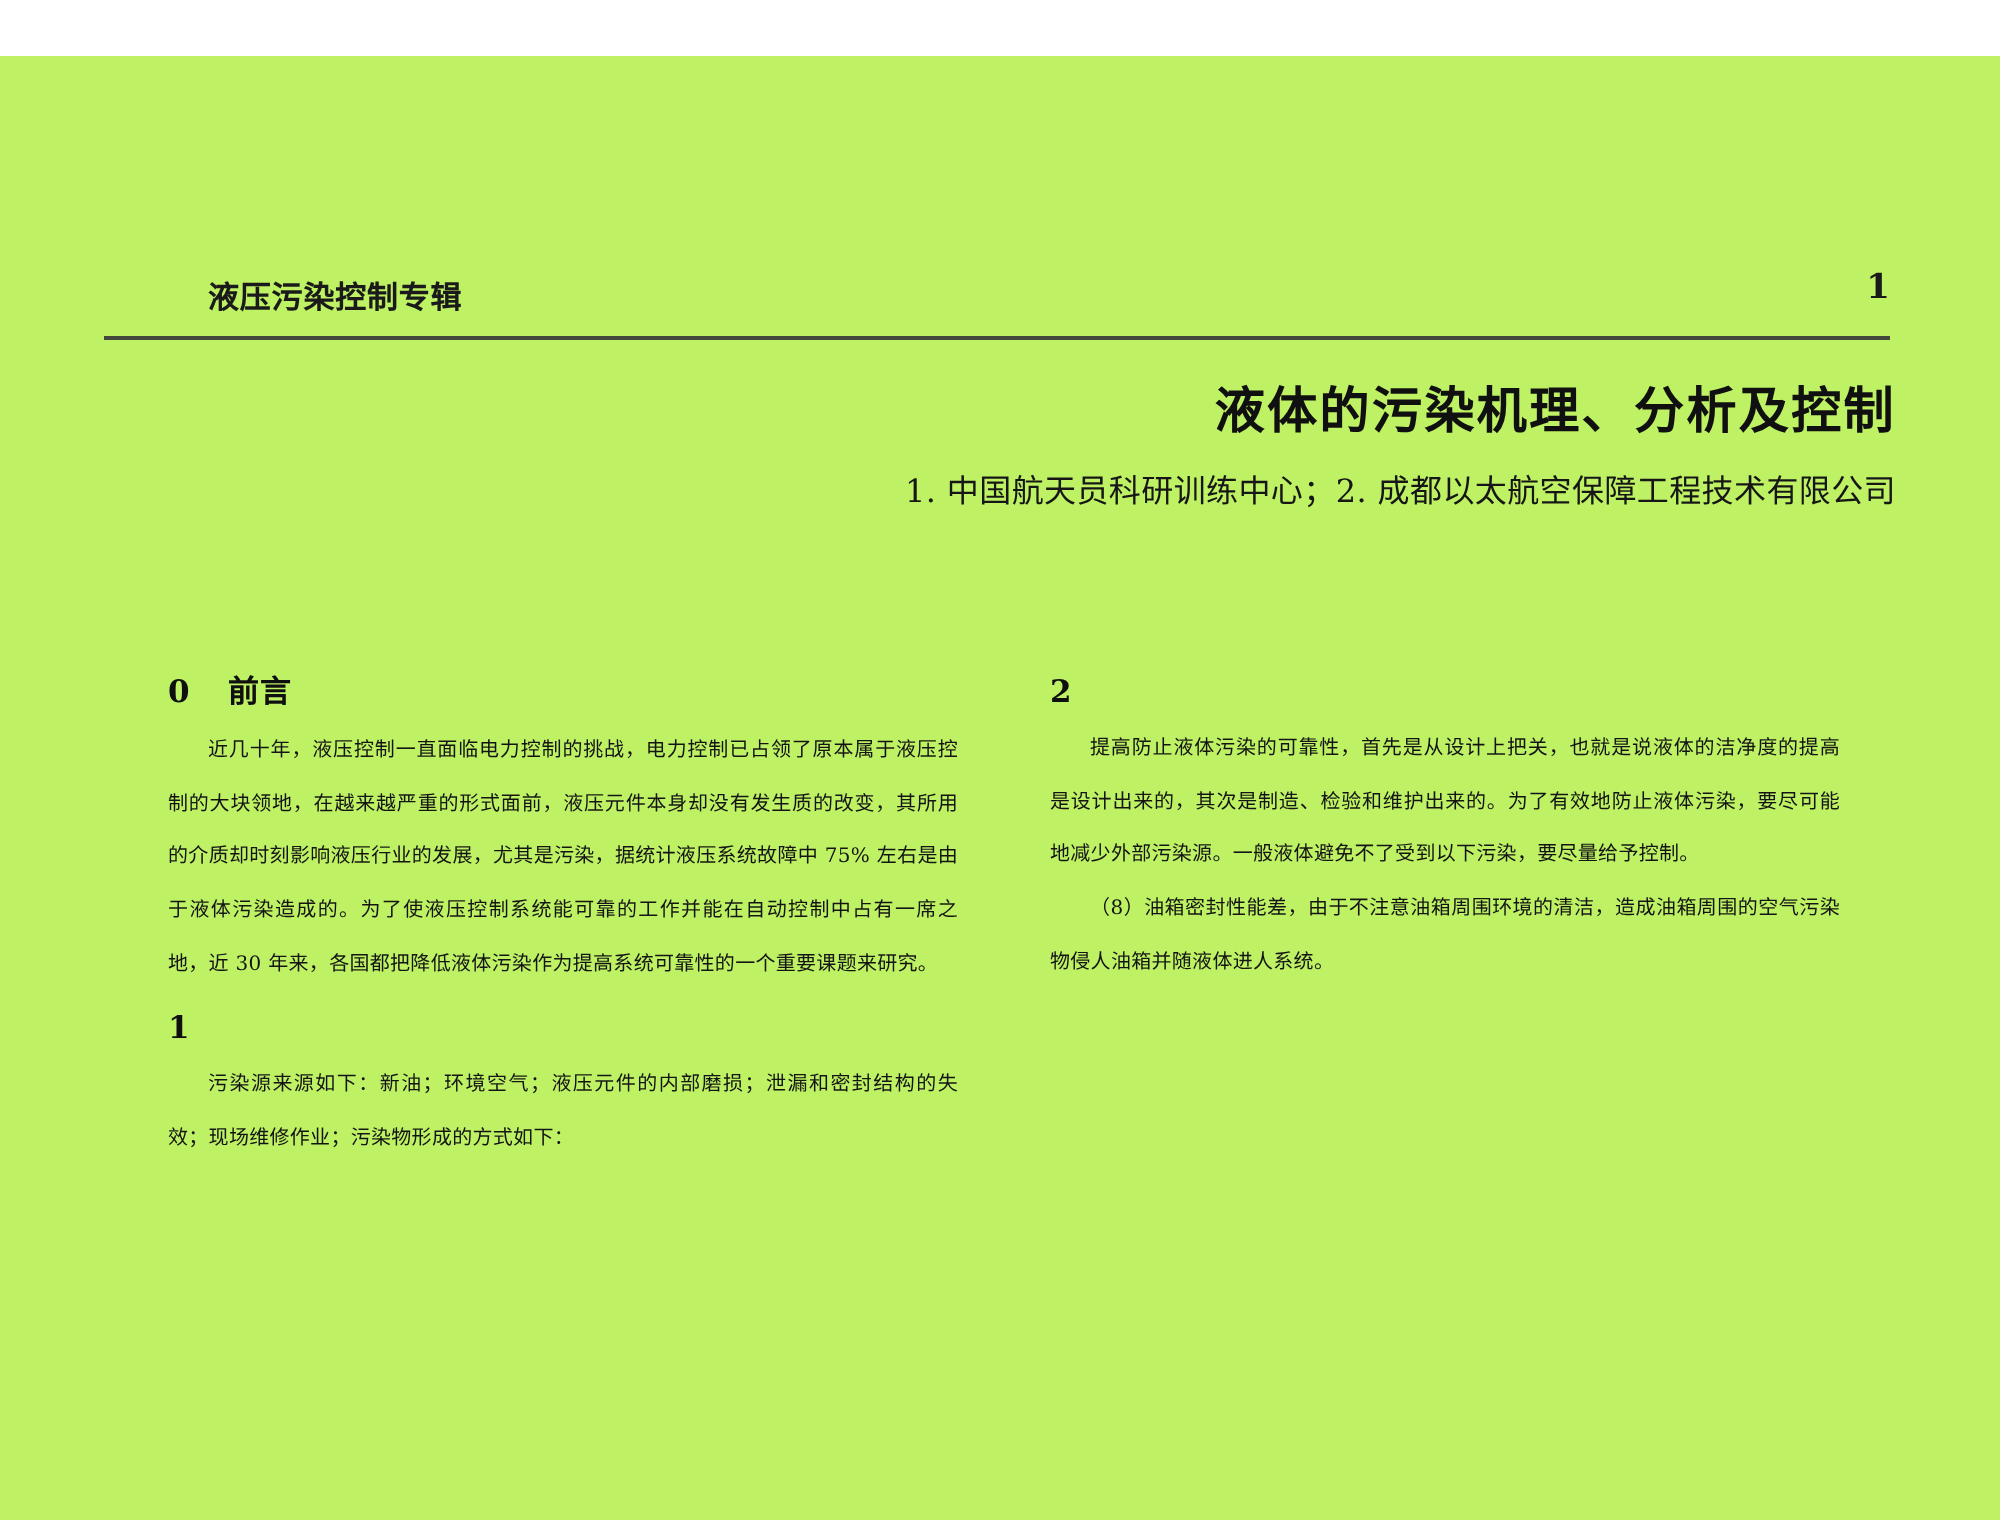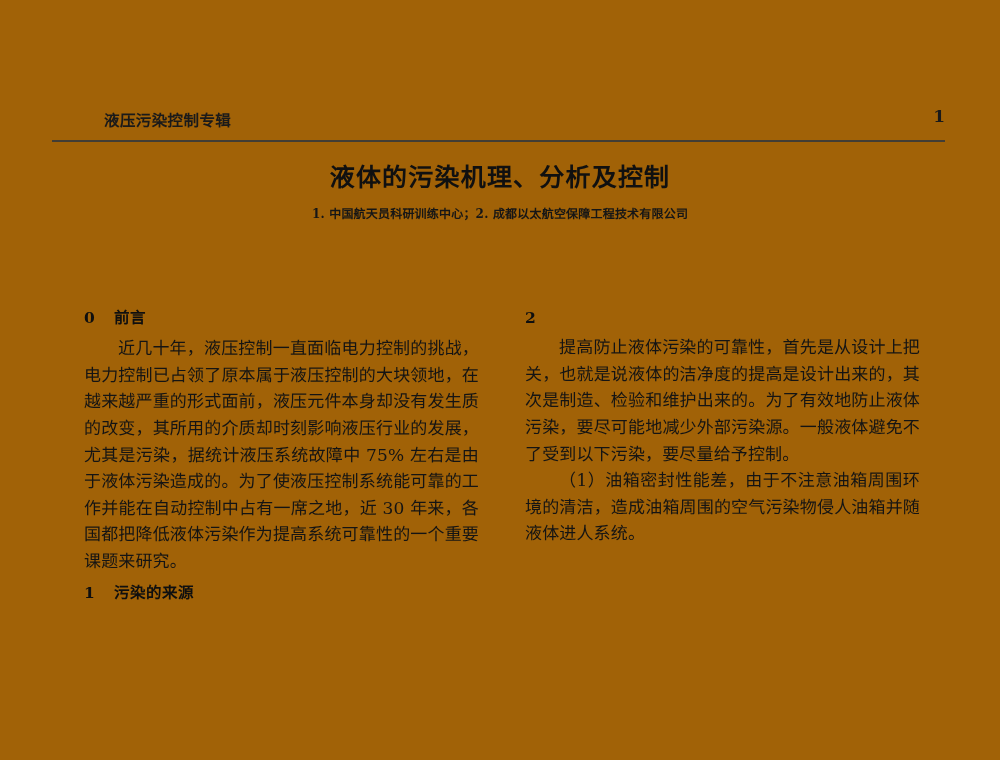--- a/index.html
+++ b/index.html
@@ -14,21 +14,22 @@
     position: relative;
     overflow: hidden;
     font-family: "DejaVu Serif", "Liberation Serif", serif;
     color: #151515;
     -webkit-font-smoothing: none;
   }
 
   .page {
     position: absolute;
     inset: 0;
-    background: #a16207;
+    background: #bef264;
+    margin-top: 28px;
   }
 
   
   .running-head {
     position: absolute;
     left: 52px;
     top: 108px;
     width: 893px;
     height: 34px;
   }
@@ -61,21 +62,21 @@
     border-top: 2px solid #3a3a3a;
     opacity: 0.92;
   }
 
   
   .title-block {
     position: absolute;
     left: 52px;
     top: 162px;
     width: 896px;
-    text-align: center;
+    text-align: right;
   }
   .doc-title {
     font-family: "DejaVu Sans", "Liberation Sans", sans-serif;
     font-size: 25px;
     font-weight: 700;
     letter-spacing: 1.2px;
     color: #101010;
     line-height: 1.25;
   }
   .authors {
@@ -88,24 +89,23 @@
   }
   .authors sup {
     font-size: 10px;
     font-weight: 700;
     vertical-align: super;
     line-height: 0;
   }
   .affiliation {
     margin-top: 11px;
     font-family: "DejaVu Serif", "Liberation Serif", serif;
-    font-size: 12px;
+    font-size: 16px;
     letter-spacing: 0.2px;
     color: #161616;
-    font-weight: bold;
   }
 
   
   .columns {
     position: absolute;
     left: 84px;
     top: 306px;
     width: 836px;
     height: 450px;
     display: flex;
@@ -139,21 +139,21 @@
     flex: 1 1 auto;
   }
   .sec-head.spaced-above {
     margin-top: 6px;
   }
 
   p.body-par {
     margin: 0;
     text-indent: 2em;
     font-family: "DejaVu Serif", "Liberation Serif", serif;
-    font-size: 17px;
+    font-size: 10px;
     line-height: 26.6px;
     letter-spacing: 0.15px;
     text-align: justify;
     text-justify: inter-ideograph;
     color: #141414;
     word-break: break-all;
   }
 </style>
 </head>
 <body>
@@ -173,25 +173,25 @@
 
   <div class="columns">
     <div class="column">
         <div class="sec-head">
           <span class="sec-num">0</span>
           <span class="sec-text">前言</span>
         </div>
         <p class="body-par">近几十年，液压控制一直面临电力控制的挑战，电力控制已占领了原本属于液压控制的大块领地，在越来越严重的形式面前，液压元件本身却没有发生质的改变，其所用的介质却时刻影响液压行业的发展，尤其是污染，据统计液压系统故障中 75% 左右是由于液体污染造成的。为了使液压控制系统能可靠的工作并能在自动控制中占有一席之地，近 30 年来，各国都把降低液体污染作为提高系统可靠性的一个重要课题来研究。</p>
         <div class="sec-head spaced-above">
           <span class="sec-num">1</span>
-          <span class="sec-text">污染的来源</span>
         </div>
+        <p class="body-par">污染源来源如下：新油；环境空气；液压元件的内部磨损；泄漏和密封结构的失效；现场维修作业；污染物形成的方式如下：</p>
       </div>
     <div class="column">
         <div class="sec-head">
           <span class="sec-num">2</span>
         </div>
         <p class="body-par">提高防止液体污染的可靠性，首先是从设计上把关，也就是说液体的洁净度的提高是设计出来的，其次是制造、检验和维护出来的。为了有效地防止液体污染，要尽可能地减少外部污染源。一般液体避免不了受到以下污染，要尽量给予控制。</p>
-        <p class="body-par">（1）油箱密封性能差，由于不注意油箱周围环境的清洁，造成油箱周围的空气污染物侵人油箱并随液体进人系统。</p>
+        <p class="body-par">（8）油箱密封性能差，由于不注意油箱周围环境的清洁，造成油箱周围的空气污染物侵人油箱并随液体进人系统。</p>
       </div>
   </div>
 
 </div>
 
 </body></html>

